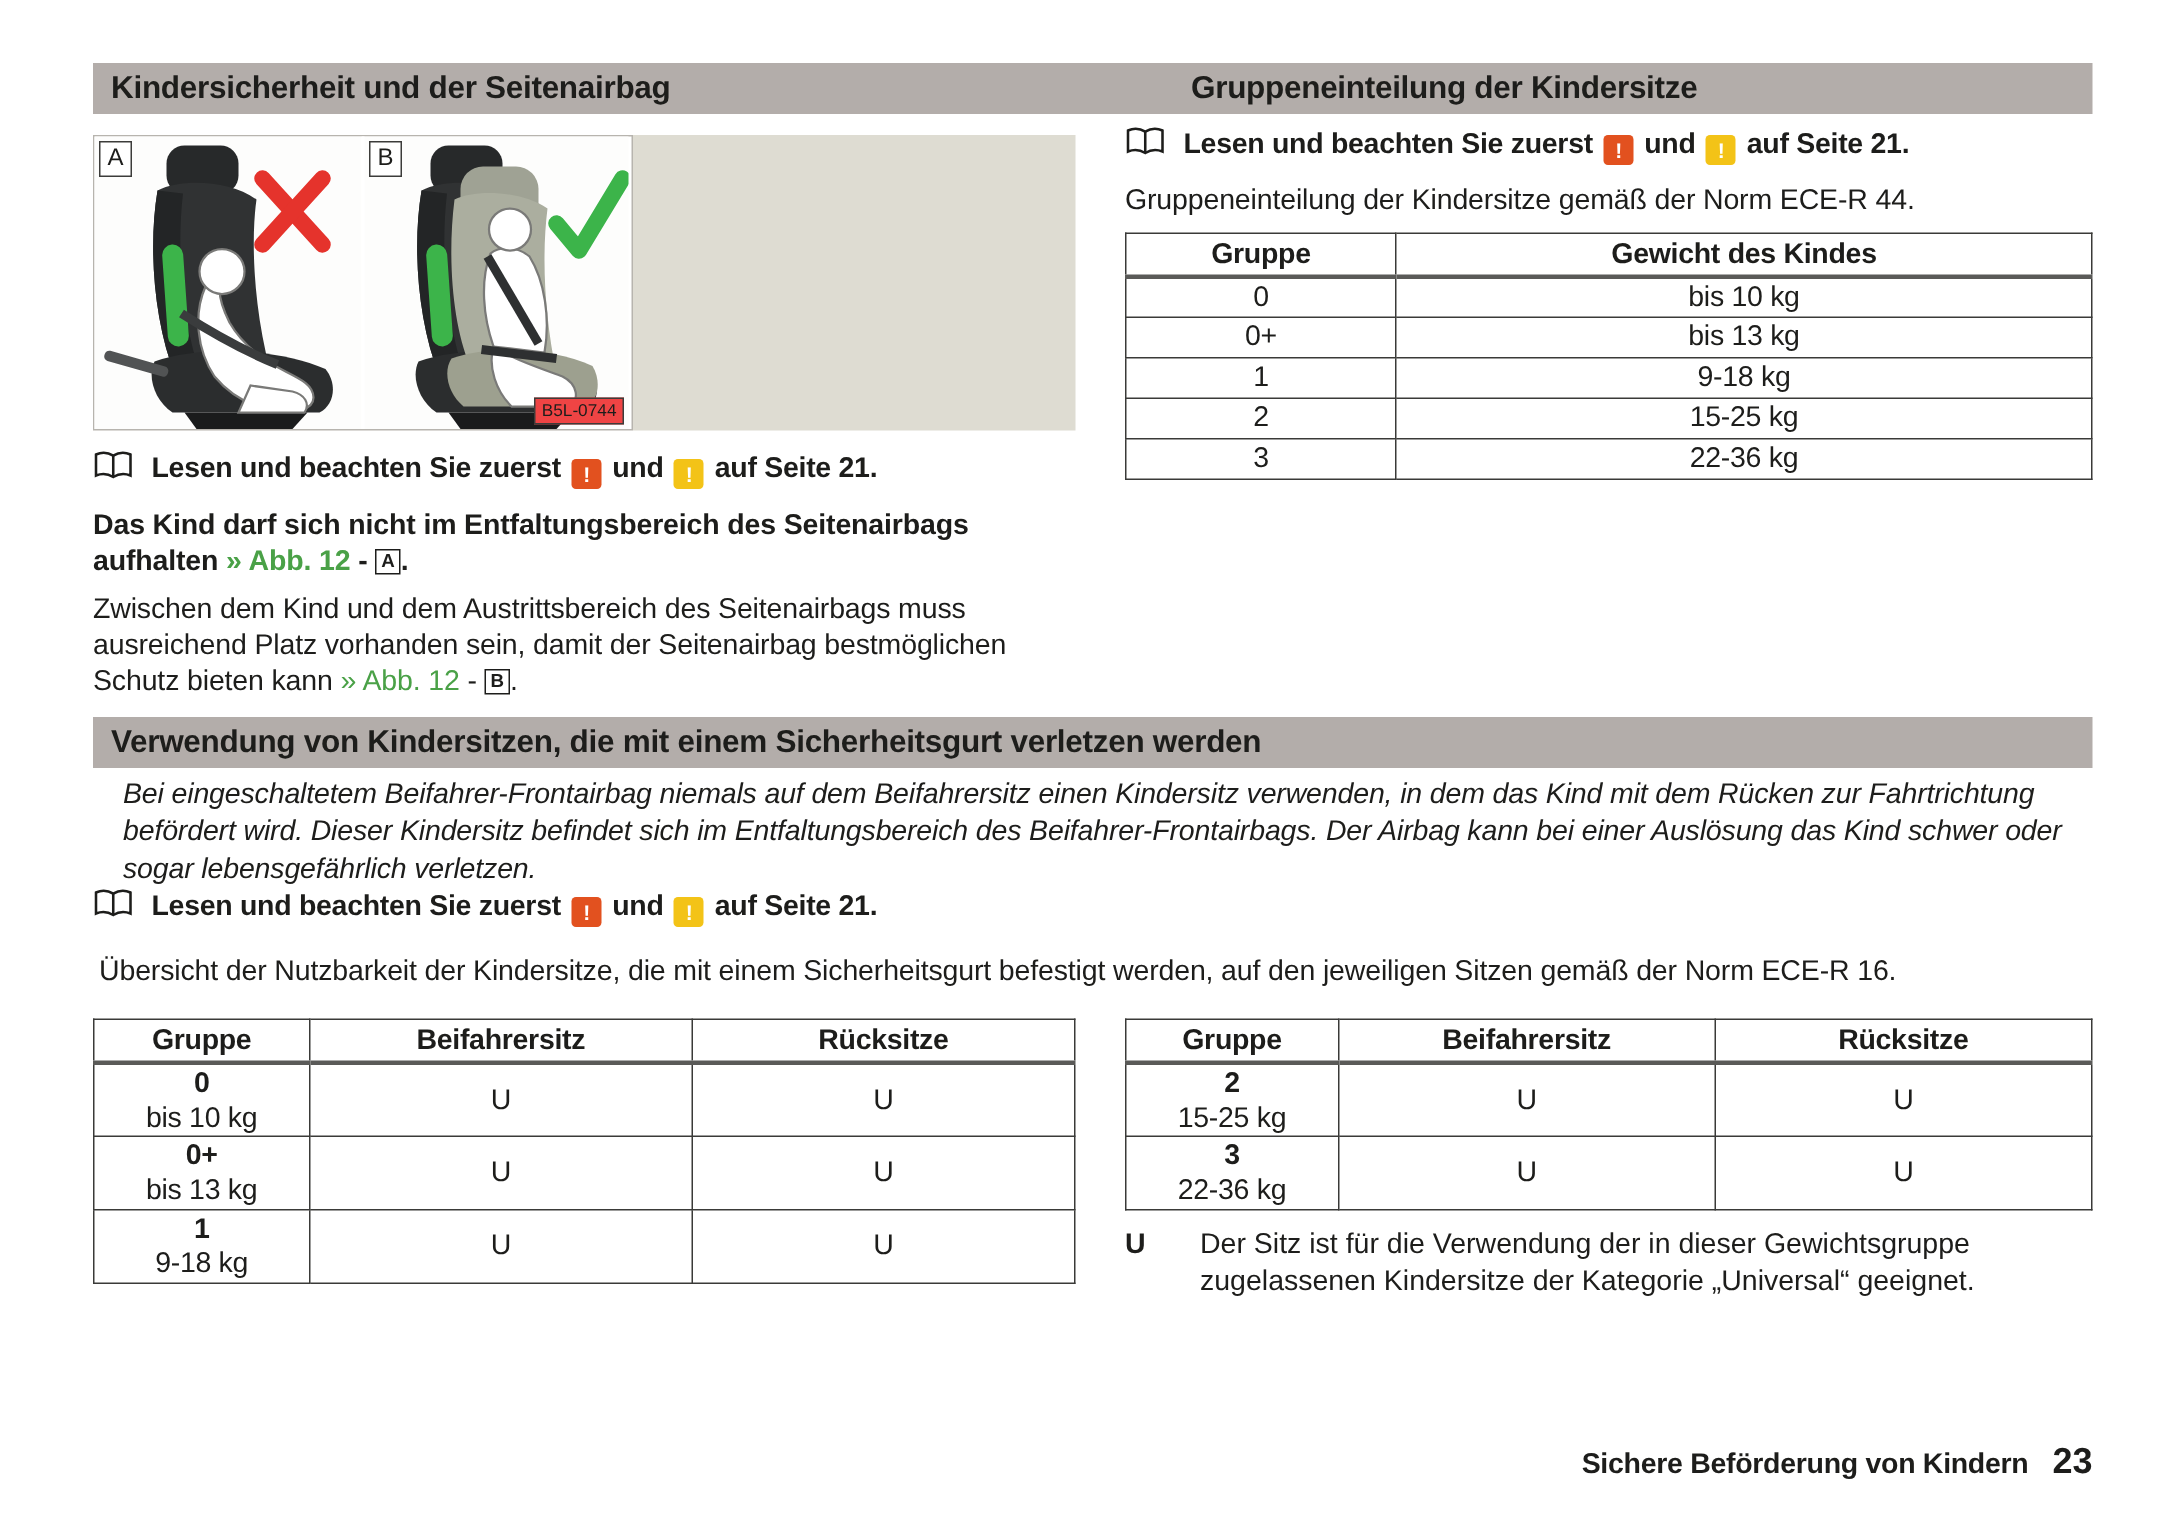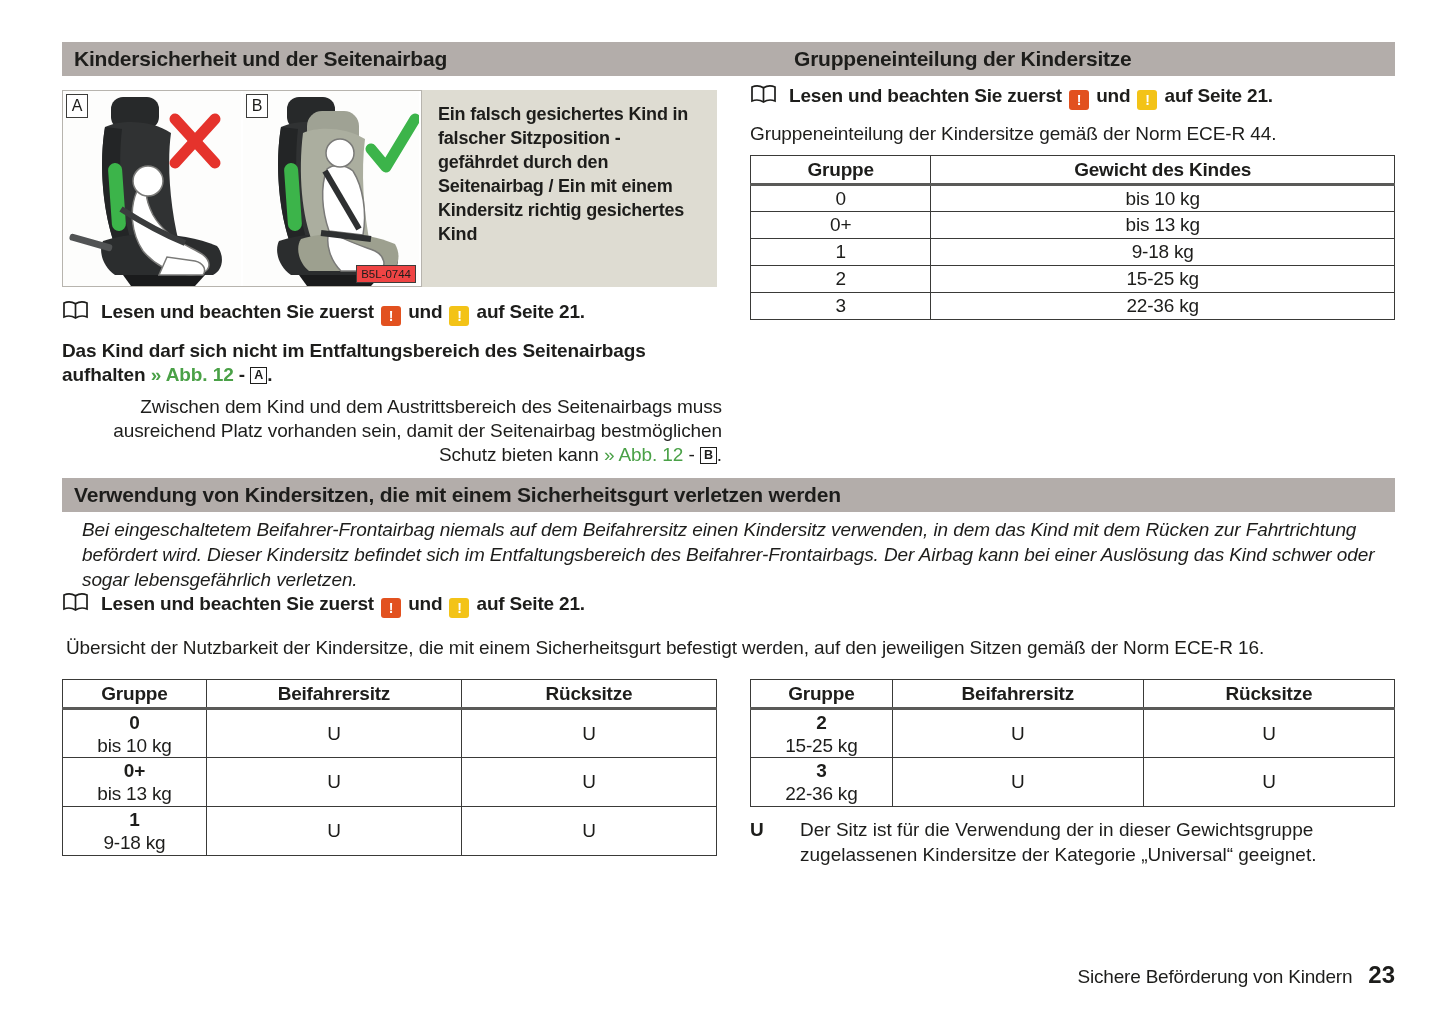--- a/index.html
+++ b/index.html
@@ -75,21 +75,21 @@
   .use-table td { height:49px; }
   .cell-stack div { line-height:23px; }
   .cell-stack .g { font-weight:700; }
 
   
   .footnote { position:absolute; display:flex; font-size:19px; line-height:25px; }
   .footnote .sym { width:50px; font-weight:700; flex:0 0 50px; }
 
   
   .footer { position:absolute; right:50px; top:961px; white-space:nowrap; }
-  .footer .sect { font-size:19px; font-weight:400; letter-spacing:-0.2px; }
+  .footer .sect { font-size:19px; font-weight:700; letter-spacing:-0.2px; }
   .footer .pnum { font-size:24px; font-weight:700; margin-left:16px; }
 </style>
 </head>
 <body>
 
 <div class="banner" style="left:62px; top:42px; width:736px;">Kindersicherheit und der Seitenairbag</div>
 
 <div class="figure">
   <div class="fig-image">
 
@@ -132,40 +132,39 @@
         <path d="M82,80 L116,138" stroke="#2e3031" stroke-width="6" fill="none"></path>
         <path d="M78,142 L128,148" stroke="#2e3031" stroke-width="6" fill="none"></path>
         <path d="M128,58 L143,76 L172,28" stroke="#3cb44a" stroke-width="11" fill="none" stroke-linecap="round" stroke-linejoin="round"></path>
       </svg>
       <div class="fig-label">B</div>
       <div class="fig-code">B5L-0744</div>
     </div>
 
   </div>
   <div class="fig-caption">
-    <div class="cap-text">Ein falsch gesichertes Kind in falscher Sitzposition - gefährdet durch den Seitenairbag / Ein mit einem Kindersitz richtig gesichertes Kind</div>
   </div>
 </div>
 
 <div class="read-note" style="left:62px; top:300px;">
   <svg class="book" width="27" height="21" viewBox="0 0 27 21">
     <path d="M2,3 C6,1.2 10,1.6 13.5,3.8 C17,1.6 21,1.2 25,3 L25,17 C21,15.4 17,15.8 13.5,18 C10,15.8 6,15.4 2,17 Z" fill="none" stroke="#1d1d1b" stroke-width="1.7"></path>
     <line x1="13.5" y1="3.8" x2="13.5" y2="18" stroke="#1d1d1b" stroke-width="1.7"></line>
   </svg><span>Lesen und beachten Sie zuerst</span>
   <span class="warn warn-red">!</span>
   <span>und</span>
   <span class="warn warn-yellow">!</span>
   <span>auf Seite 21.</span>
 </div>
 
 <div class="para bold" style="left:62px; top:339px; width:658px;">
   <span>Das Kind darf sich nicht im Entfaltungsbereich des Seitenairbags aufhalten </span><span class="ref-link">» Abb. 12</span><span> - </span><span class="refbox">A</span><span>.</span>
 </div>
 
-<div class="para" style="left:62px; top:395px; width:660px;text-align:right;">
+<div class="para" style="left:62px; top:395px; width:660px;">
   <span>Zwischen dem Kind und dem Austrittsbereich des Seitenairbags muss ausreichend Platz vorhanden sein, damit der Seitenairbag bestmöglichen Schutz bieten kann </span><span class="ref-link">» Abb. 12</span><span> - </span><span class="refbox">B</span><span>.</span>
 </div>
 
 <div class="banner" style="left:750px; top:42px; width:645px;padding-left:44px;">Gruppeneinteilung der Kindersitze</div>
 
 <div class="read-note" style="left:750px; top:84px;">
   <svg class="book" width="27" height="21" viewBox="0 0 27 21">
     <path d="M2,3 C6,1.2 10,1.6 13.5,3.8 C17,1.6 21,1.2 25,3 L25,17 C21,15.4 17,15.8 13.5,18 C10,15.8 6,15.4 2,17 Z" fill="none" stroke="#1d1d1b" stroke-width="1.7"></path>
     <line x1="13.5" y1="3.8" x2="13.5" y2="18" stroke="#1d1d1b" stroke-width="1.7"></line>
   </svg><span>Lesen und beachten Sie zuerst</span>

